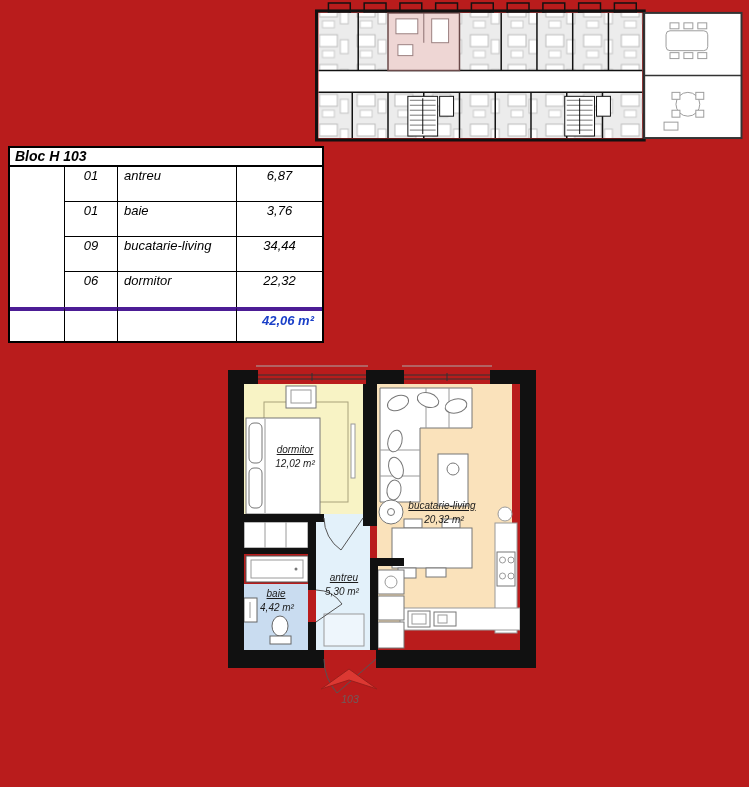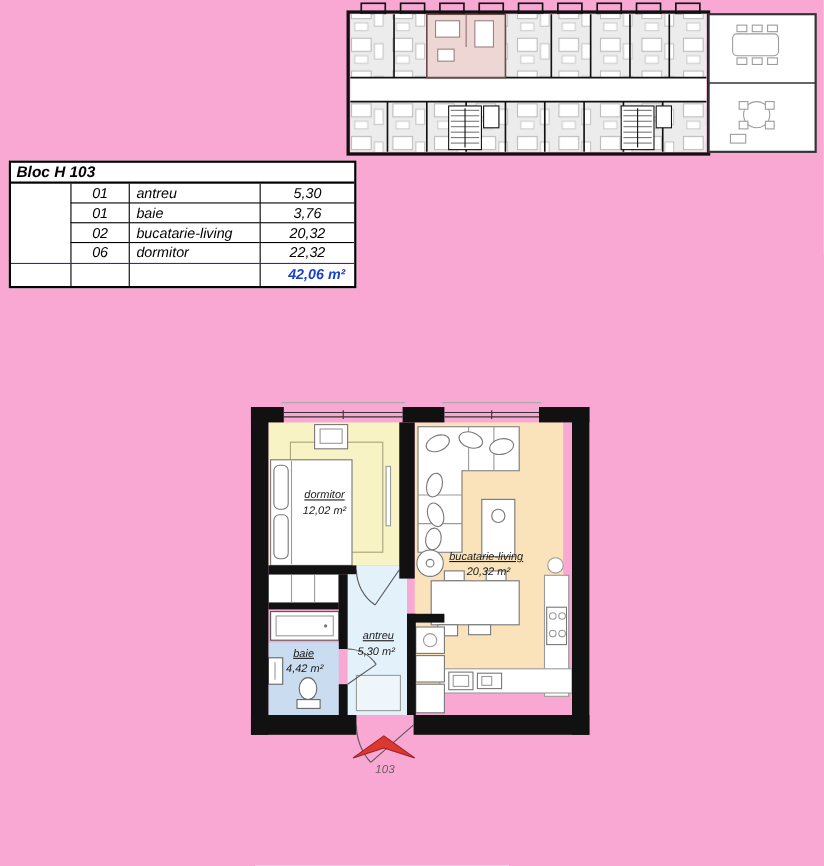--- a/index.html
+++ b/index.html
@@ -1,34 +1,34 @@
 <!DOCTYPE html>
 <html style="--wall: #111111; --dormitor-fill: #f8f3c5; --bucatarie-fill: #fae2bb; --baie-fill: #c9dcf0; --antreu-fill: #e3f1fa; --highlight-pink: #eed6d4; --overview-room: #ececec; --total-blue: #1b40c8; --arrow-red: #dc3832;"><head>
 <meta charset="utf-8">
 <style>
   html,body{margin:0;padding:0;background:#fff;}
-  .canvas{position:relative;width:749px;height:787px;background:#f9a8d4;overflow:hidden;
+  .canvas{position:relative;width:749px;height:787px;background:#b91c1c;overflow:hidden;
           font-family:"Liberation Sans",sans-serif;text-decoration:underline;}
 
   
   .overview{position:absolute;left:313px;top:1px;width:433px;height:141px;}
 
   
   .area-table{position:absolute;left:8px;top:146px;width:312px;border:2px solid #000;
               font-style:italic;color:#000;background:#fff;}
   .tbl-title{height:17px;line-height:17px;padding-left:5px;font-weight:bold;font-size:14px;
              border-bottom:2px solid #000;}
   .tbl-grid{display:grid;grid-template-columns:54px 53px 119px auto;}
-  .cell{height:18px;line-height:18px;font-size:13px;box-sizing:border-box;}
+  .cell{height:35px;line-height:18px;font-size:13px;box-sizing:border-box;}
   .c-blank{}
   .c-num{border-left:1px solid #000;text-align:center;}
   .c-name{border-left:1px solid #000;padding-left:6px;}
   .c-val{border-left:1px solid #000;text-align:center;}
   .rb{border-bottom:1px solid #000;}
-  .total-row .cell{height:21px;line-height:19px;border-top:1px solid #4c1d95;text-align:right;}
+  .total-row .cell{height:34px;line-height:19px;border-top:4px solid #4c1d95;text-align:right;}
   .c-total{font-weight:bold;color:var(--total-blue);text-align:right;padding-right:8px;font-size:13px;}
 
   
   .apartment{position:absolute;left:228px;top:362px;width:308px;height:345px;}
 
   .w{fill:var(--wall);}
   .pinkw{stroke:#6b4a4a;stroke-width:1.5;fill:none;}
   .f-dorm{fill:var(--dormitor-fill);}
   .f-buc{fill:var(--bucatarie-fill);}
   .f-baie{fill:var(--baie-fill);}
@@ -161,31 +161,31 @@
     </g>
   </svg>
 
   <div class="area-table">
     <div class="tbl-title">Bloc H 103</div>
     <div class="tbl-grid">
 
       <div class="cell c-blank"></div>
       <div class="cell c-num rb">01</div>
       <div class="cell c-name rb">antreu</div>
-      <div class="cell c-val rb">5,30</div>
+      <div class="cell c-val rb">6,87</div>
 
       <div class="cell c-blank"></div>
       <div class="cell c-num rb">01</div>
       <div class="cell c-name rb">baie</div>
       <div class="cell c-val rb">3,76</div>
 
       <div class="cell c-blank"></div>
-      <div class="cell c-num rb">02</div>
+      <div class="cell c-num rb">09</div>
       <div class="cell c-name rb">bucatarie-living</div>
-      <div class="cell c-val rb">20,32</div>
+      <div class="cell c-val rb">34,44</div>
 
       <div class="cell c-blank"></div>
       <div class="cell c-num">06</div>
       <div class="cell c-name">dormitor</div>
       <div class="cell c-val">22,32</div>
     </div>
     <div class="tbl-grid total-row">
       <div class="cell c-blank"></div>
       <div class="cell c-num"></div>
       <div class="cell c-name"></div>

